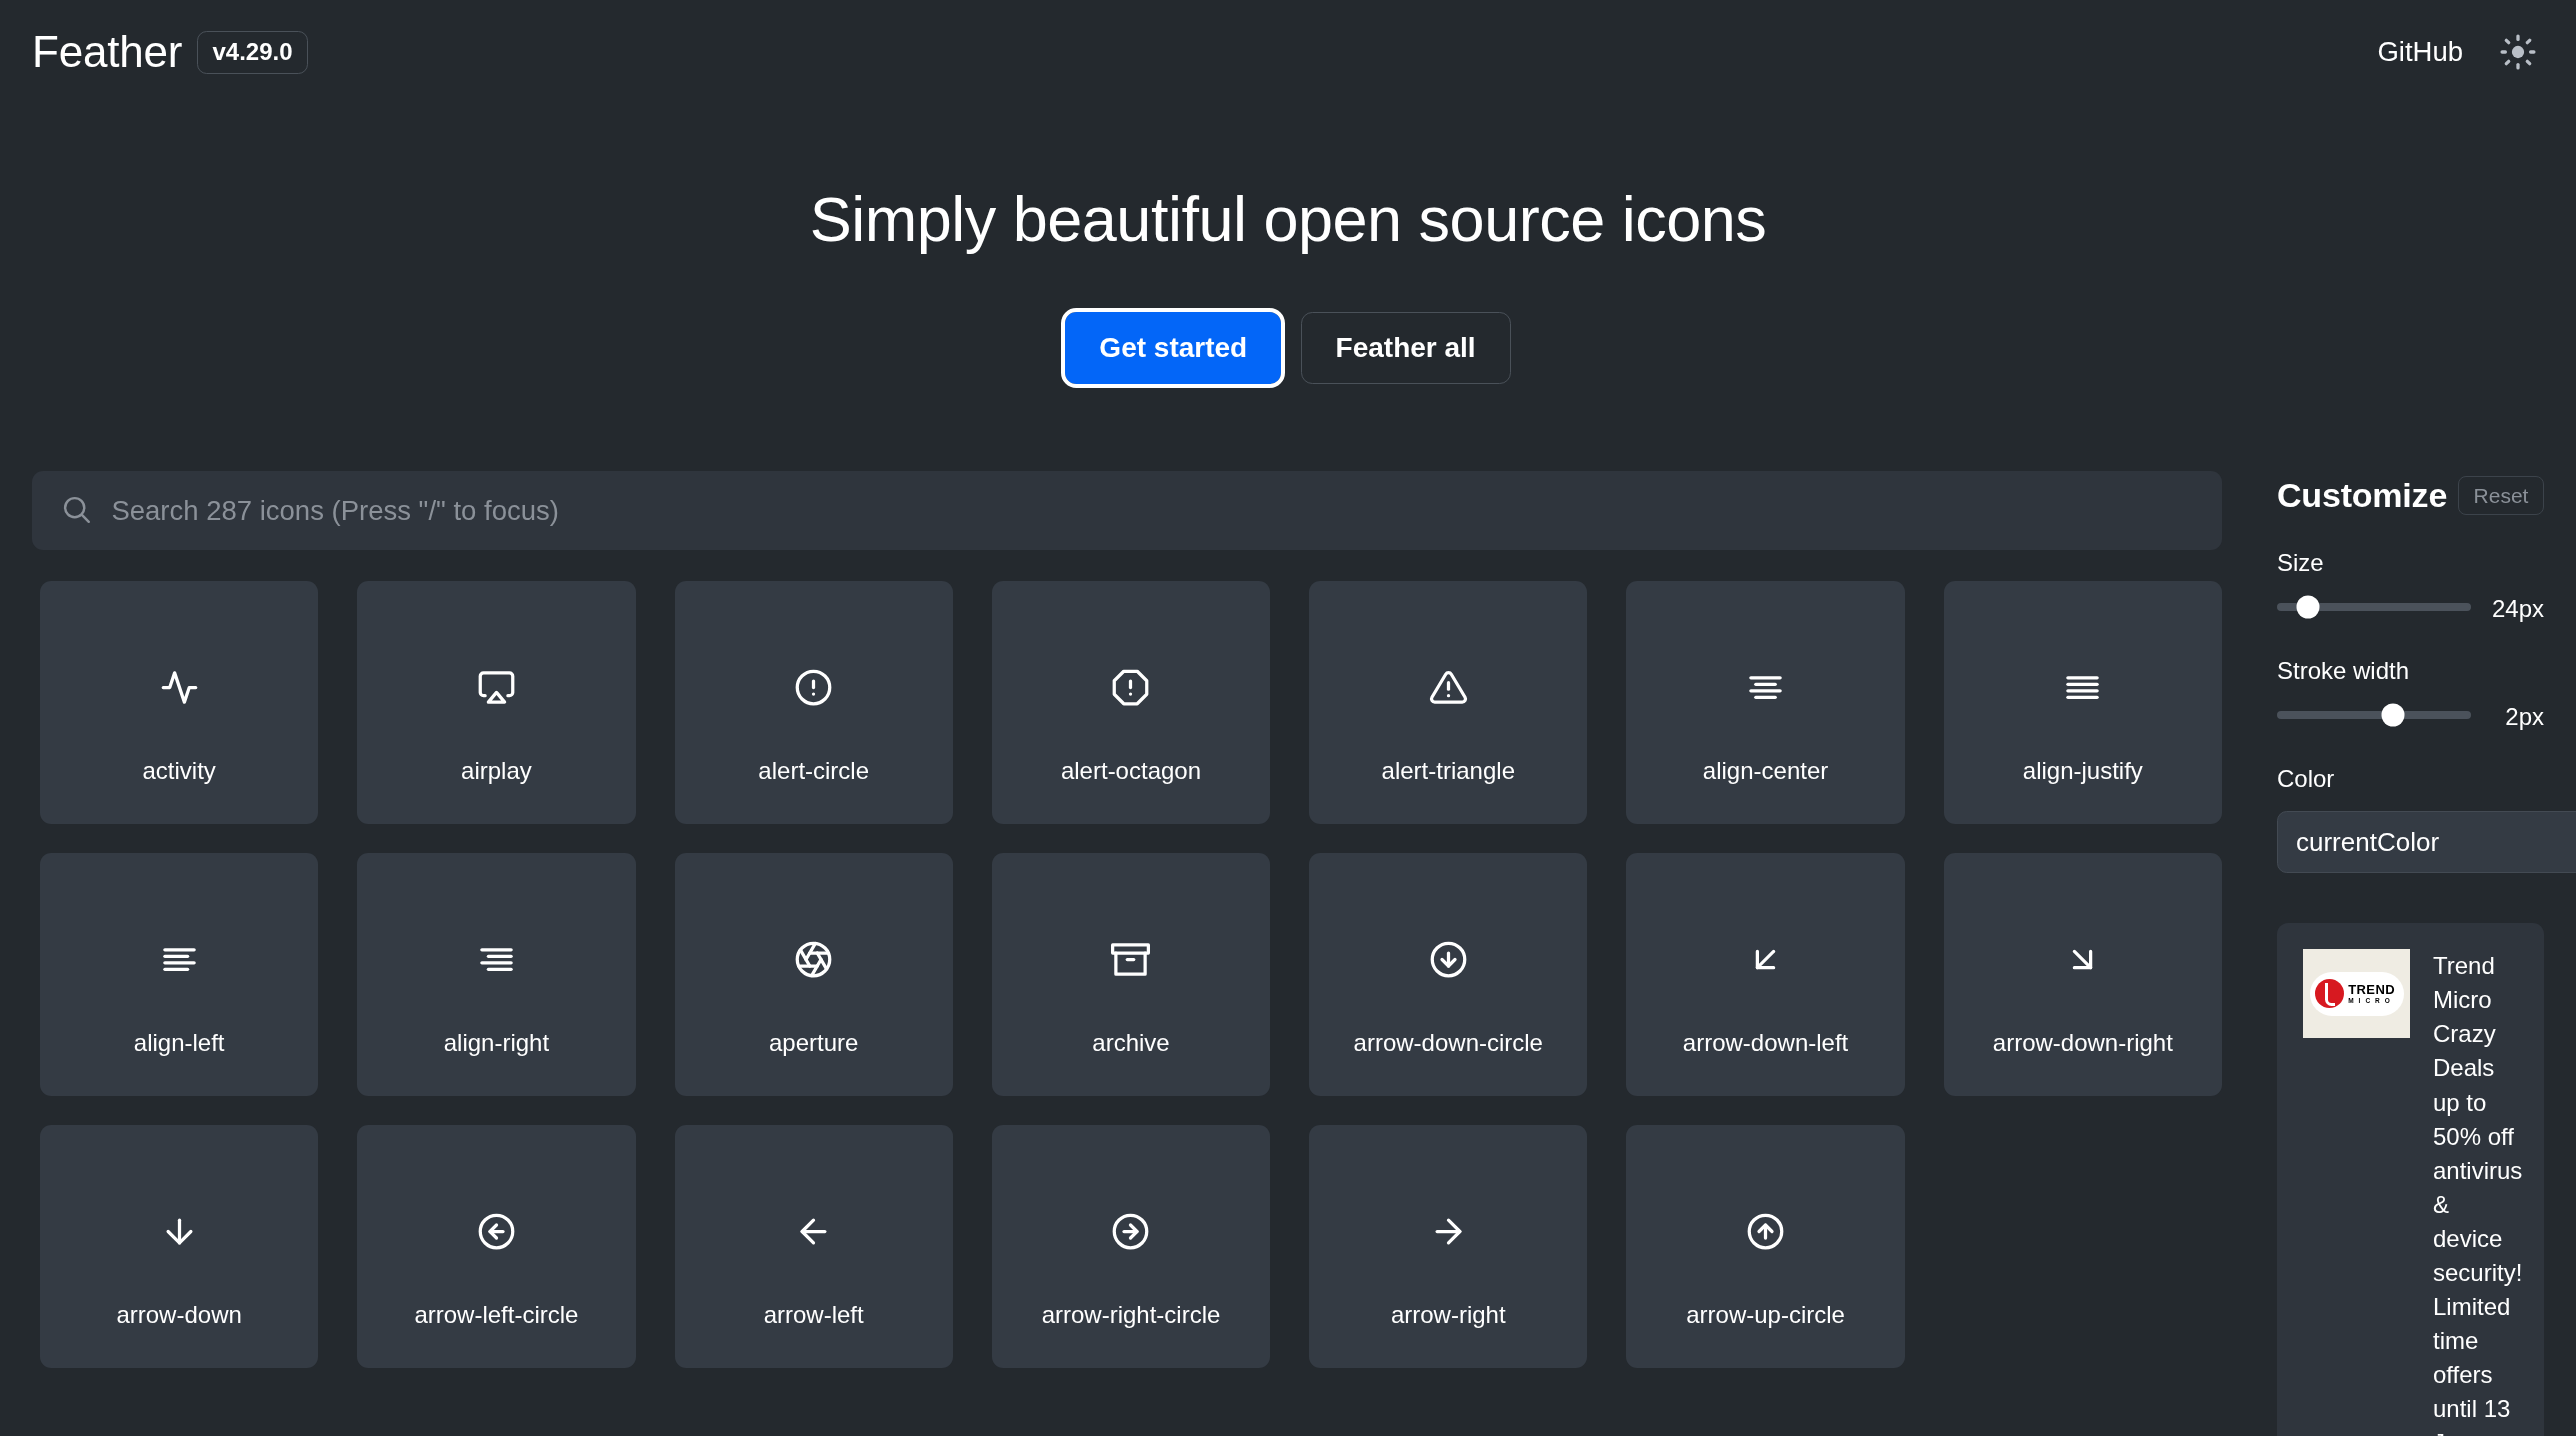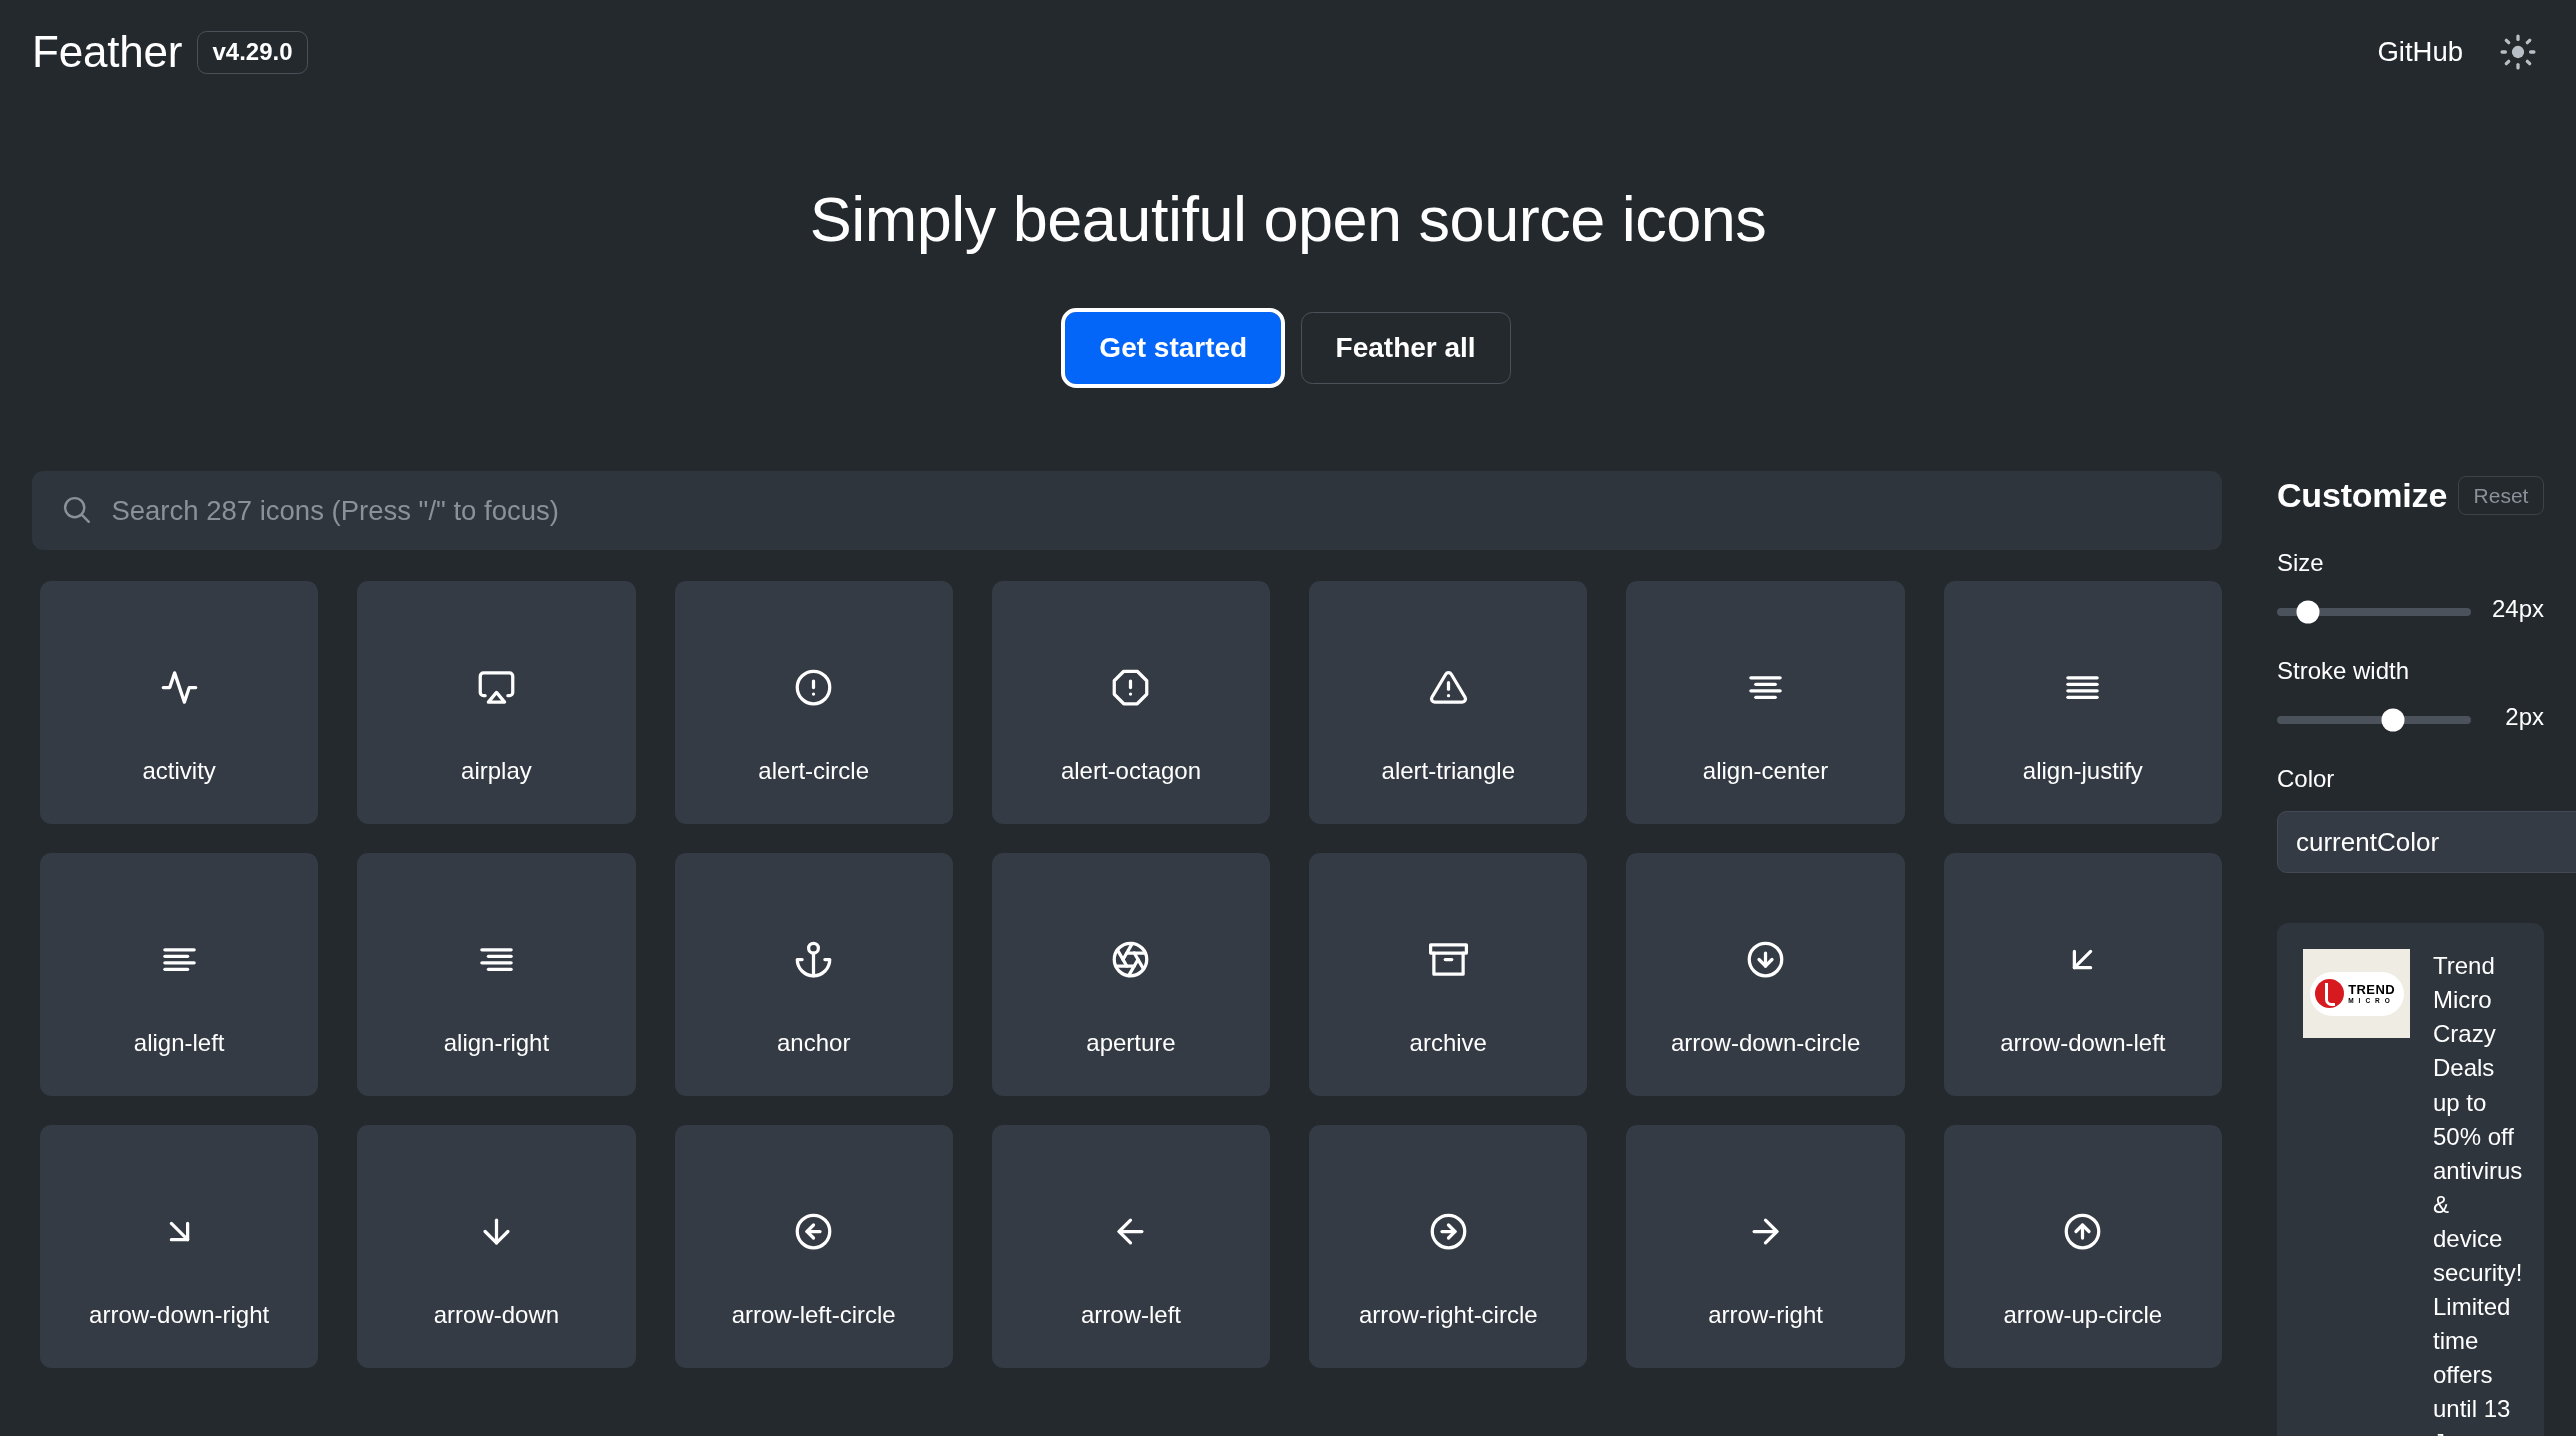--- a/index.html
+++ b/index.html
@@ -195,21 +195,21 @@
     cursor: pointer;
     line-height: 1;
   }
   .field-label {
     font-size: 24px;
     color: #ffffff;
     margin-top: 34px;
   }
   .slider-row {
     display: flex;
-    align-items: flex-end;
+    align-items: flex-start;
     margin-top: 18px;
     gap: 0;
   }
   .slider {
     position: relative;
     flex: 1;
     height: 23px;
     cursor: pointer;
   }
   .slider .track {
@@ -462,30 +462,20 @@
               <line x1="21" y1="6" x2="3" y2="6"></line>
               <line x1="21" y1="14" x2="3" y2="14"></line>
               <line x1="21" y1="18" x2="7" y2="18"></line>
             </svg>
           </span>
           <span class="icon-label">align-right</span>
         </div>
         <div class="icon-card">
           <span class="glyph">
             <svg width="39" height="39" viewBox="0 0 24 24" fill="none" stroke="currentColor" stroke-width="2" stroke-linecap="round" stroke-linejoin="round">
-              <circle cx="12" cy="5" r="3"></circle>
-              <line x1="12" y1="22" x2="12" y2="8"></line>
-              <path d="M5 12H2a10 10 0 0 0 20 0h-3"></path>
-            </svg>
-          </span>
-          <span class="icon-label">anchor</span>
-        </div>
-        <div class="icon-card">
-          <span class="glyph">
-            <svg width="39" height="39" viewBox="0 0 24 24" fill="none" stroke="currentColor" stroke-width="2" stroke-linecap="round" stroke-linejoin="round">
               <circle cx="12" cy="12" r="10"></circle>
               <line x1="14.31" y1="8" x2="20.05" y2="17.94"></line>
               <line x1="9.69" y1="8" x2="21.17" y2="8"></line>
               <line x1="7.38" y1="12" x2="13.12" y2="2.06"></line>
               <line x1="9.69" y1="16" x2="3.95" y2="6.06"></line>
               <line x1="14.31" y1="16" x2="2.83" y2="16"></line>
               <line x1="16.62" y1="12" x2="10.88" y2="21.94"></line>
             </svg>
           </span>
           <span class="icon-label">aperture</span>

